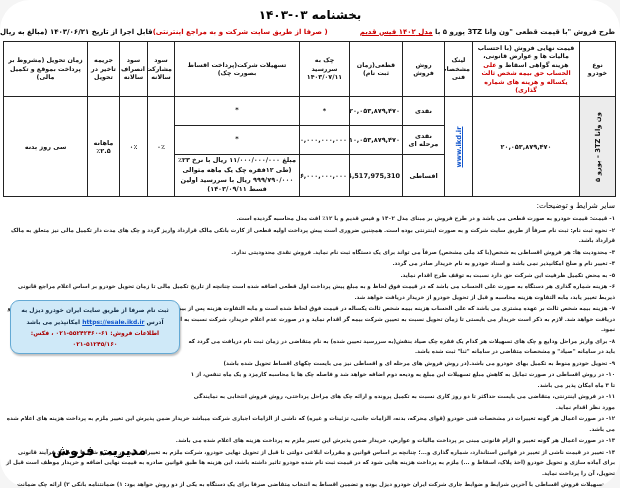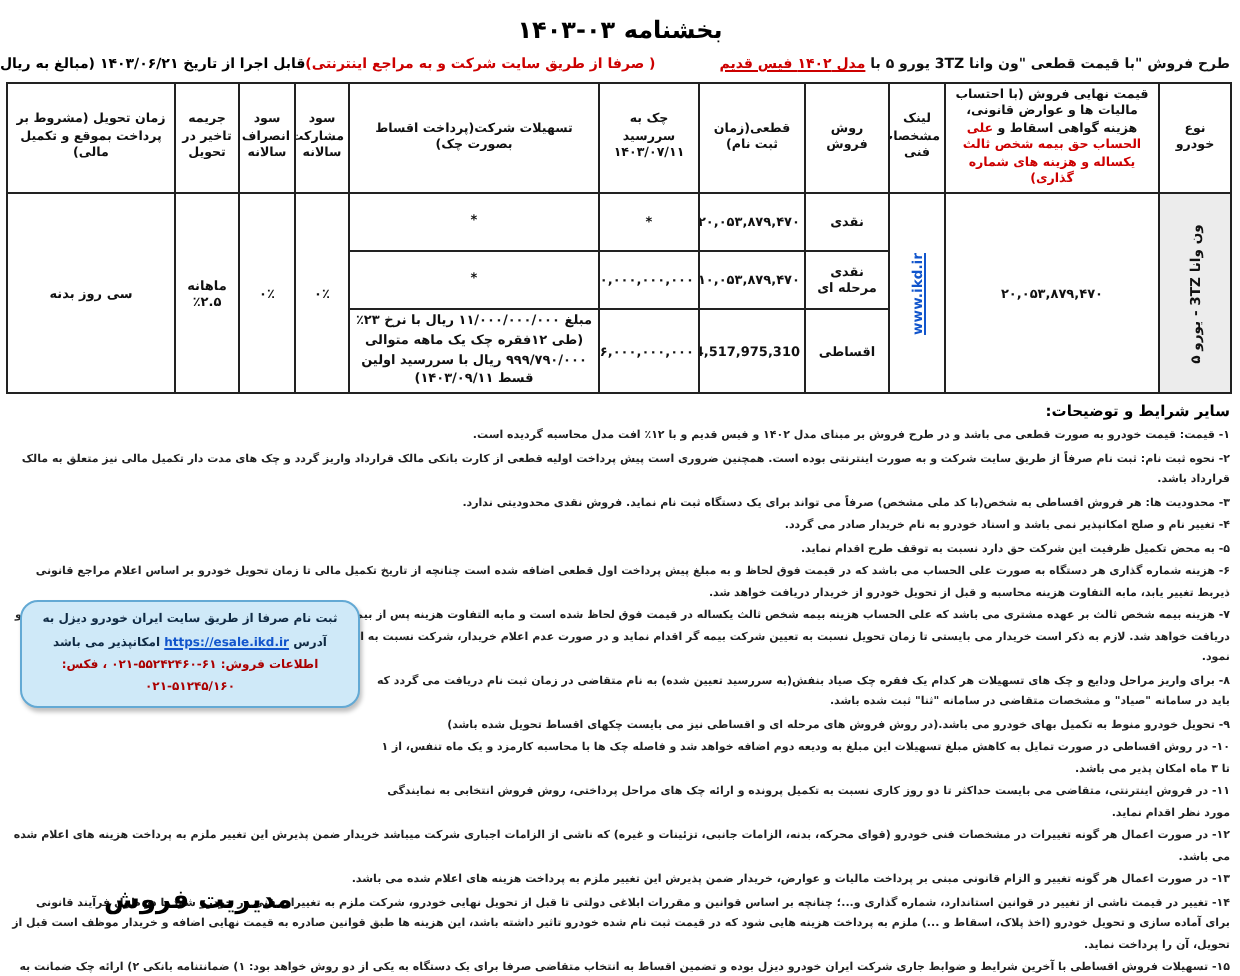--- a/index.html
+++ b/index.html
@@ -1,19 +1,19 @@
 <!DOCTYPE html>
 <html lang="fa"><head>
 <meta charset="utf-8">
 <style>
   html,body{margin:0;padding:0;background:#f5f5f5;}
   .page{
     position:relative;width:620px;height:488px;background:#ffffff;
     overflow:hidden;direction:rtl;
-    font-family:"DejaVu Sans", sans-serif;color:#111;
+    font-family:"DejaVu Sans", sans-serif;color:#111;border-radius:30px;
   }
   .doc-title{
     text-align:center;font-size:12px;font-weight:bold;padding-top:8px;color:#000;
   }
   .subheader{
     display:flex;justify-content:space-between;align-items:flex-end;
     padding:6px 5px 3px 5px;font-size:7px;font-weight:bold;
   }
   .plan-title{white-space:nowrap;}
   .red{color:#cc0000;}
@@ -35,21 +35,21 @@
   td.facility-cell{font-size:5.4px;line-height:1.5;padding:1px 3px;}
   td.vert{position:relative;}
   td.vehicle-cell{background:#ececec;}
   .vert-inner{
     position:absolute;top:50%;left:50%;
     transform:translate(-50%,-50%) rotate(-90deg);
     white-space:nowrap;font-size:6.8px;font-weight:bold;
   }
   .link{color:#1155cc;text-decoration:underline;cursor:pointer;}
   .terms{position:relative;padding:3px 5px 0 5px;}
-  .terms-heading{font-size:7.5px;font-weight:bold;margin:1px 0 3px 0;color:#000;}
+  .terms-heading{font-size:7.5px;font-weight:normal;margin:1px 0 3px 0;color:#000;}
   ul.terms-list{list-style:none;margin:0;padding:0;}
   ul.terms-list li{
     font-size:5.5px;font-weight:bold;line-height:10.5px;margin-bottom:1px;color:#222;
     text-align:right;
   }
   ul.terms-list li.beside-box{margin-left:182px;}
   .info-box{
     position:absolute;left:10px;top:300px;width:168px;height:52px;
     background:#cfe9f8;border:1.5px solid #63a9d4;border-radius:9px;
     box-shadow:1px 2px 2px rgba(0,0,0,.25);

